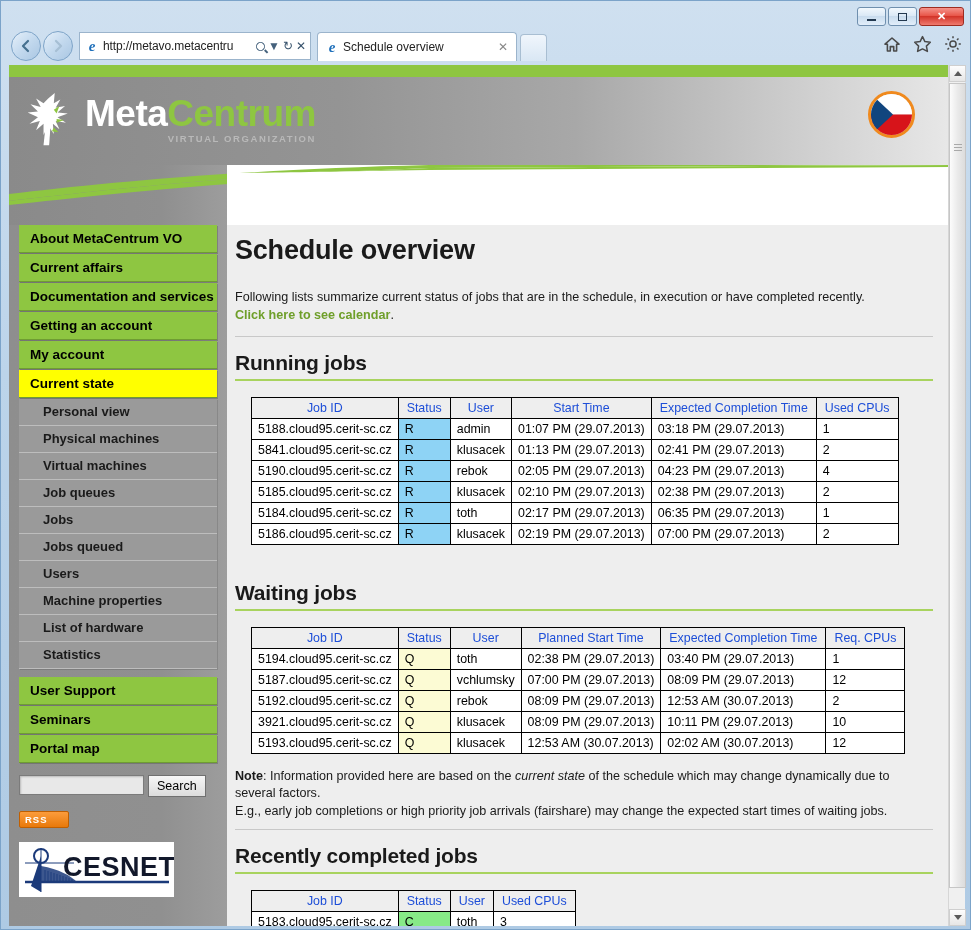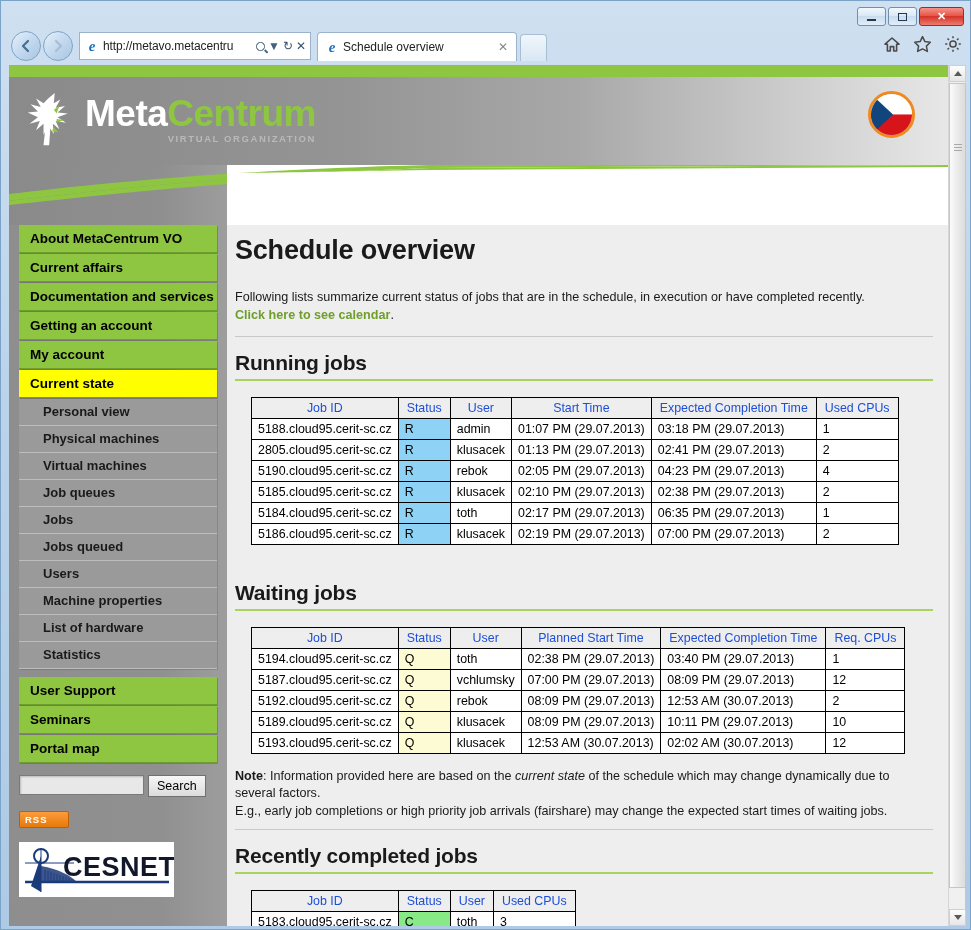--- a/index.html
+++ b/index.html
@@ -425,21 +425,21 @@
           <tbody>
             <tr>
               <td>5188.cloud95.cerit-sc.cz</td>
               <td class="st-R">R</td>
               <td>admin</td>
               <td>01:07 PM (29.07.2013)</td>
               <td>03:18 PM (29.07.2013)</td>
               <td class="num">1</td>
             </tr>
             <tr>
-              <td>2805.cloud95.cerit-sc.cz</td>
+              <td>5841.cloud95.cerit-sc.cz</td>
               <td class="st-R">R</td>
               <td>klusacek</td>
               <td>01:13 PM (29.07.2013)</td>
               <td>02:41 PM (29.07.2013)</td>
               <td class="num">2</td>
             </tr>
             <tr>
               <td>5190.cloud95.cerit-sc.cz</td>
               <td class="st-R">R</td>
               <td>rebok</td>
@@ -506,21 +506,21 @@
             </tr>
             <tr>
               <td>5192.cloud95.cerit-sc.cz</td>
               <td class="st-Q">Q</td>
               <td>rebok</td>
               <td>08:09 PM (29.07.2013)</td>
               <td>12:53 AM (30.07.2013)</td>
               <td class="num">2</td>
             </tr>
             <tr>
-              <td>5189.cloud95.cerit-sc.cz</td>
+              <td>3921.cloud95.cerit-sc.cz</td>
               <td class="st-Q">Q</td>
               <td>klusacek</td>
               <td>08:09 PM (29.07.2013)</td>
               <td>10:11 PM (29.07.2013)</td>
               <td class="num">10</td>
             </tr>
             <tr>
               <td>5193.cloud95.cerit-sc.cz</td>
               <td class="st-Q">Q</td>
               <td>klusacek</td>

